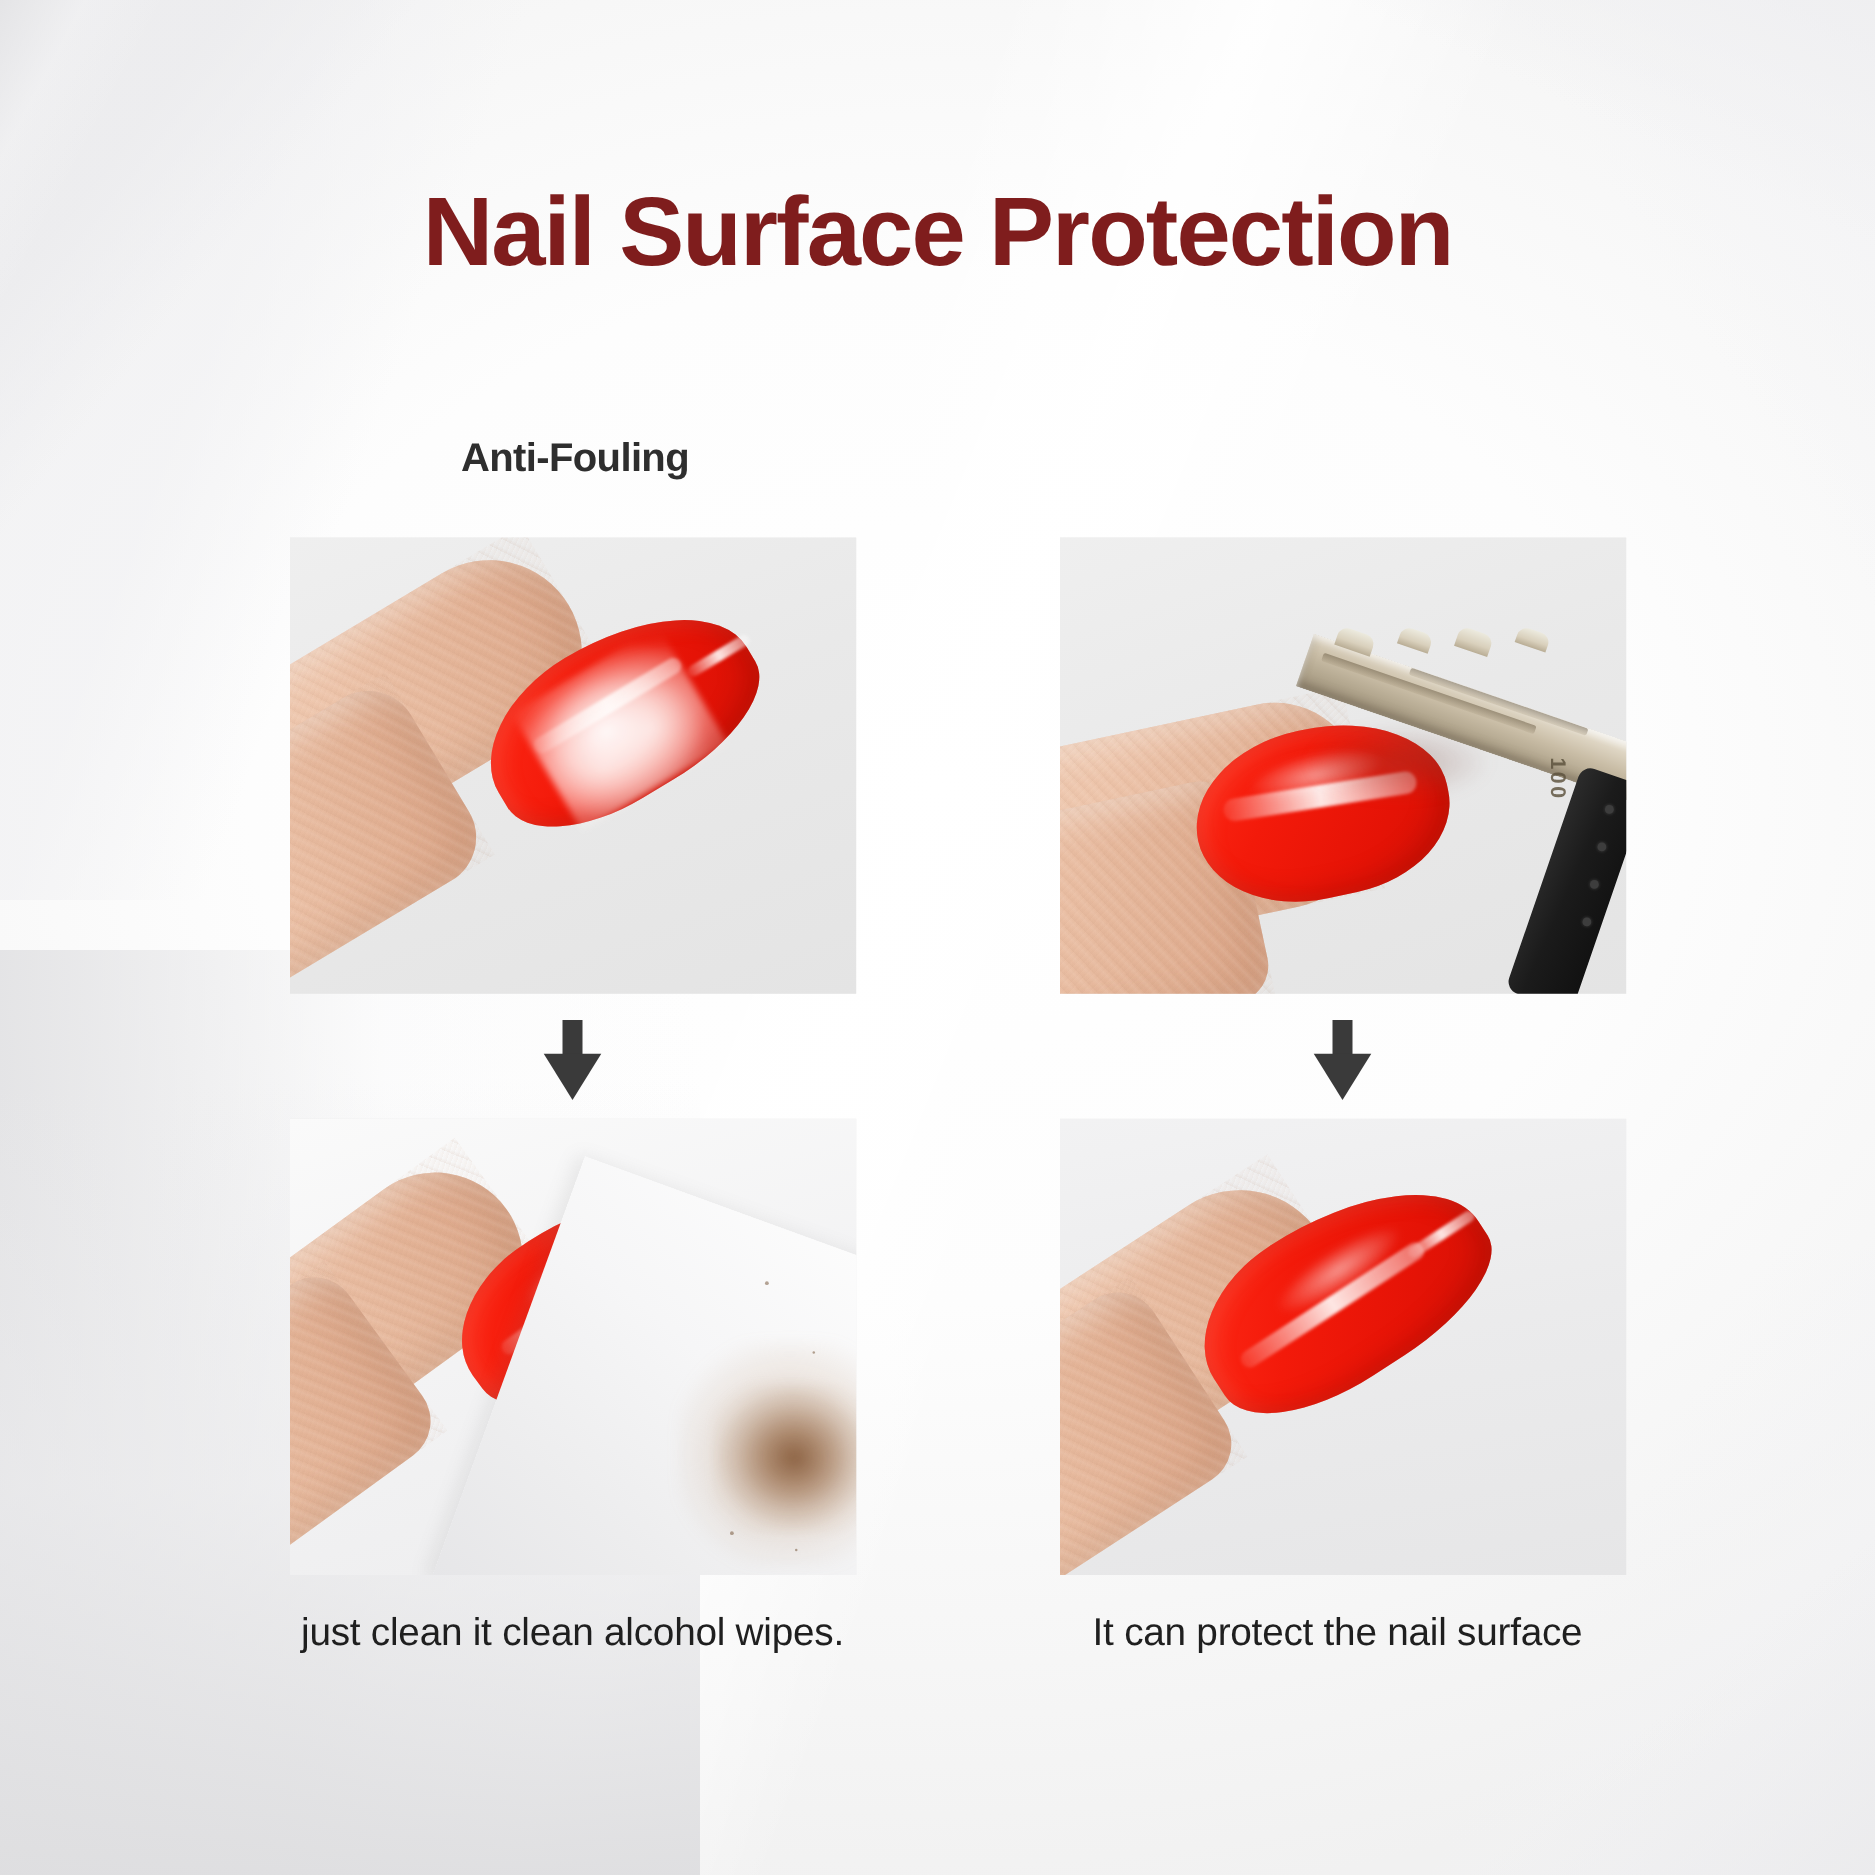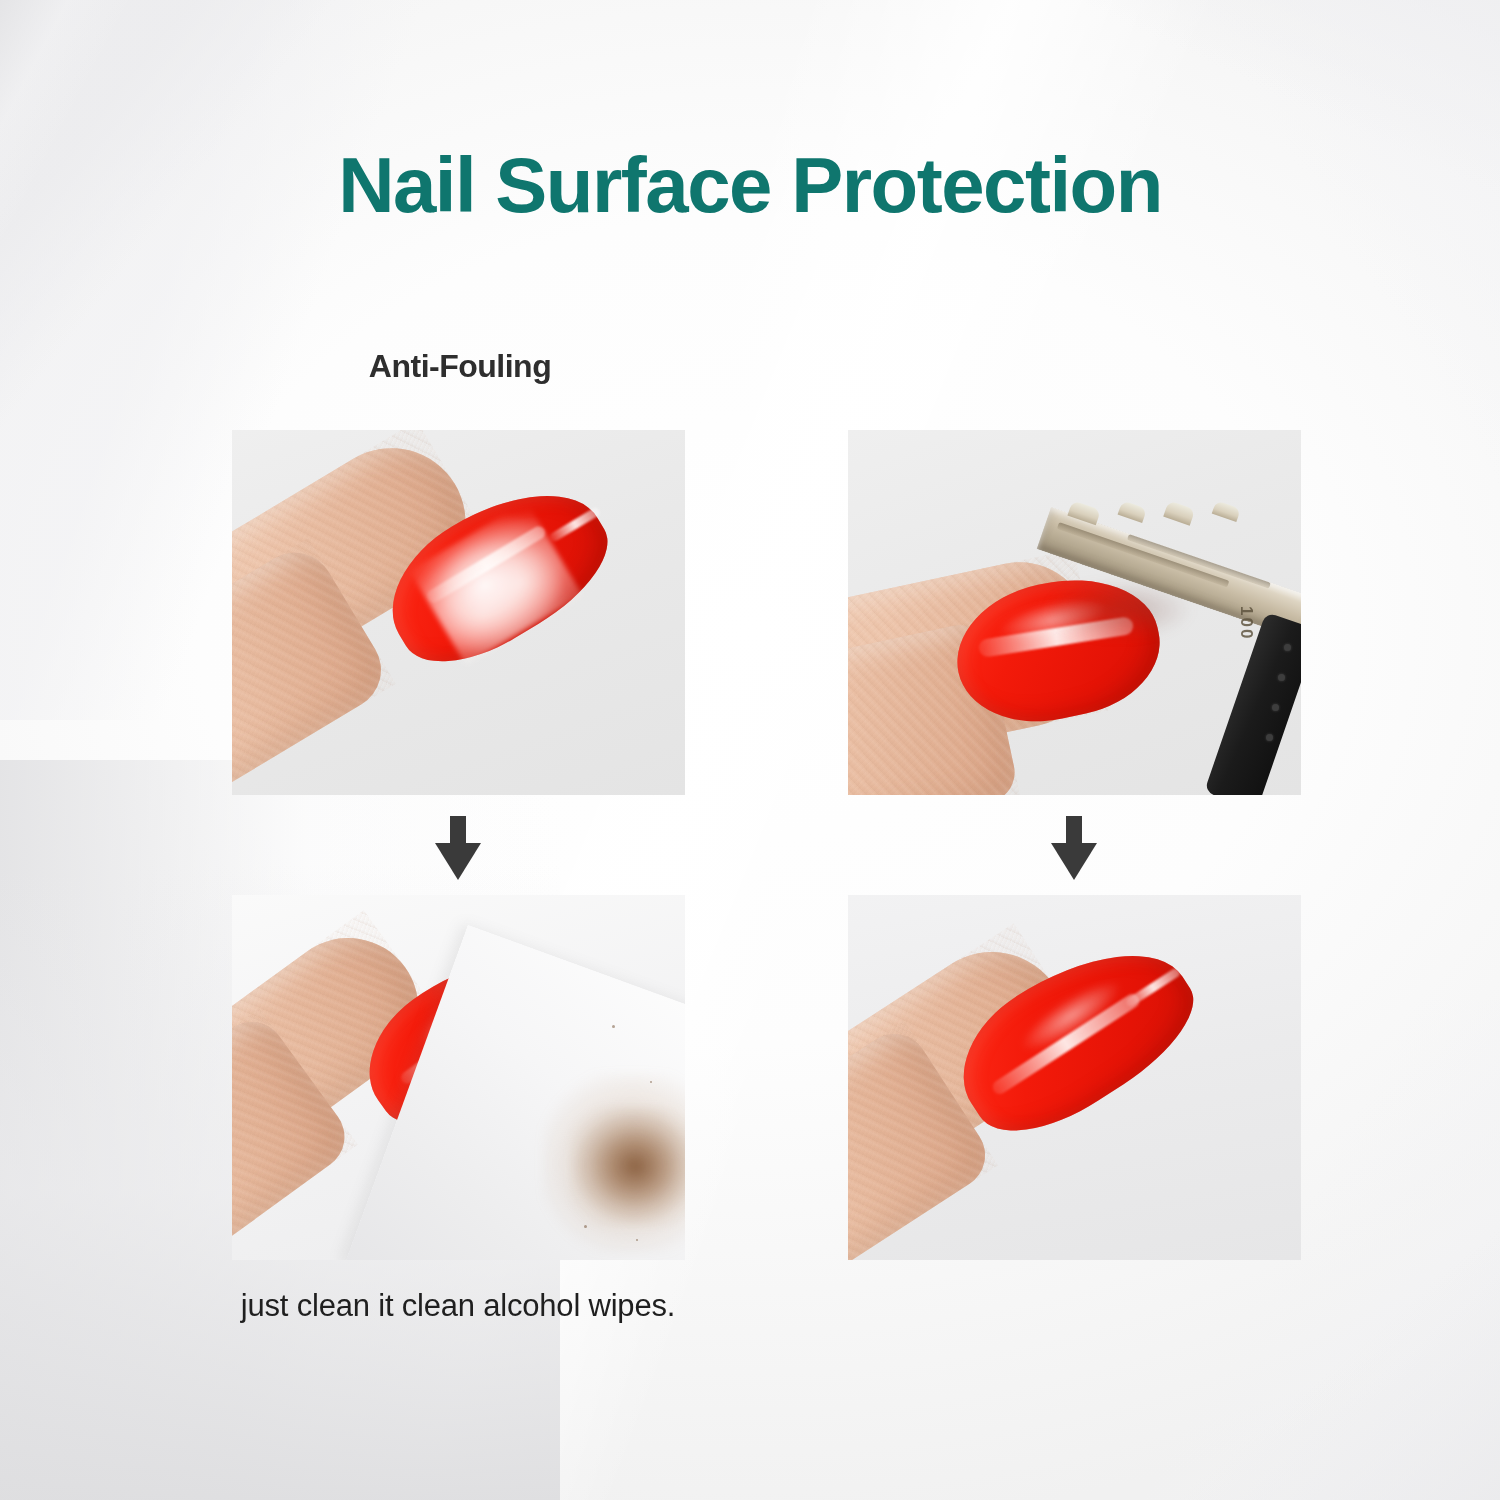--- a/index.html
+++ b/index.html
@@ -61,21 +61,21 @@
   
   #content { position:relative; width:1500px; height:1500px; }
 
   .title {
     position:absolute;
     top:140px; left:0; width:1500px;
     text-align:center;
     font-size:78px;
     font-weight:700;
     letter-spacing:-1.5px;
-    color:#0f766e;
+    color:#7f1d1d;
     font-family:"Liberation Sans", sans-serif;
   }
 
   .col { position:absolute; top:340px; }
   .col-left  { left:170px;  width:580px; }
   .col-right { left:790px;  width:580px; }
 
   .col-heading {
     text-align:center;
     font-size:32px;
@@ -391,16 +391,17 @@
     </div>
     <div class="arrow a-right">
       <div class="shaft"></div>
       <div class="head"></div>
     </div>
 
     <div class="caption cap-left">
       <span class="line">just clean it clean alcohol wipes.</span>
     </div>
     <div class="caption cap-right">
+      <span class="line">It can protect the nail surface</span>
     </div>
 
   </div>
 </div>
 
 </body></html>

